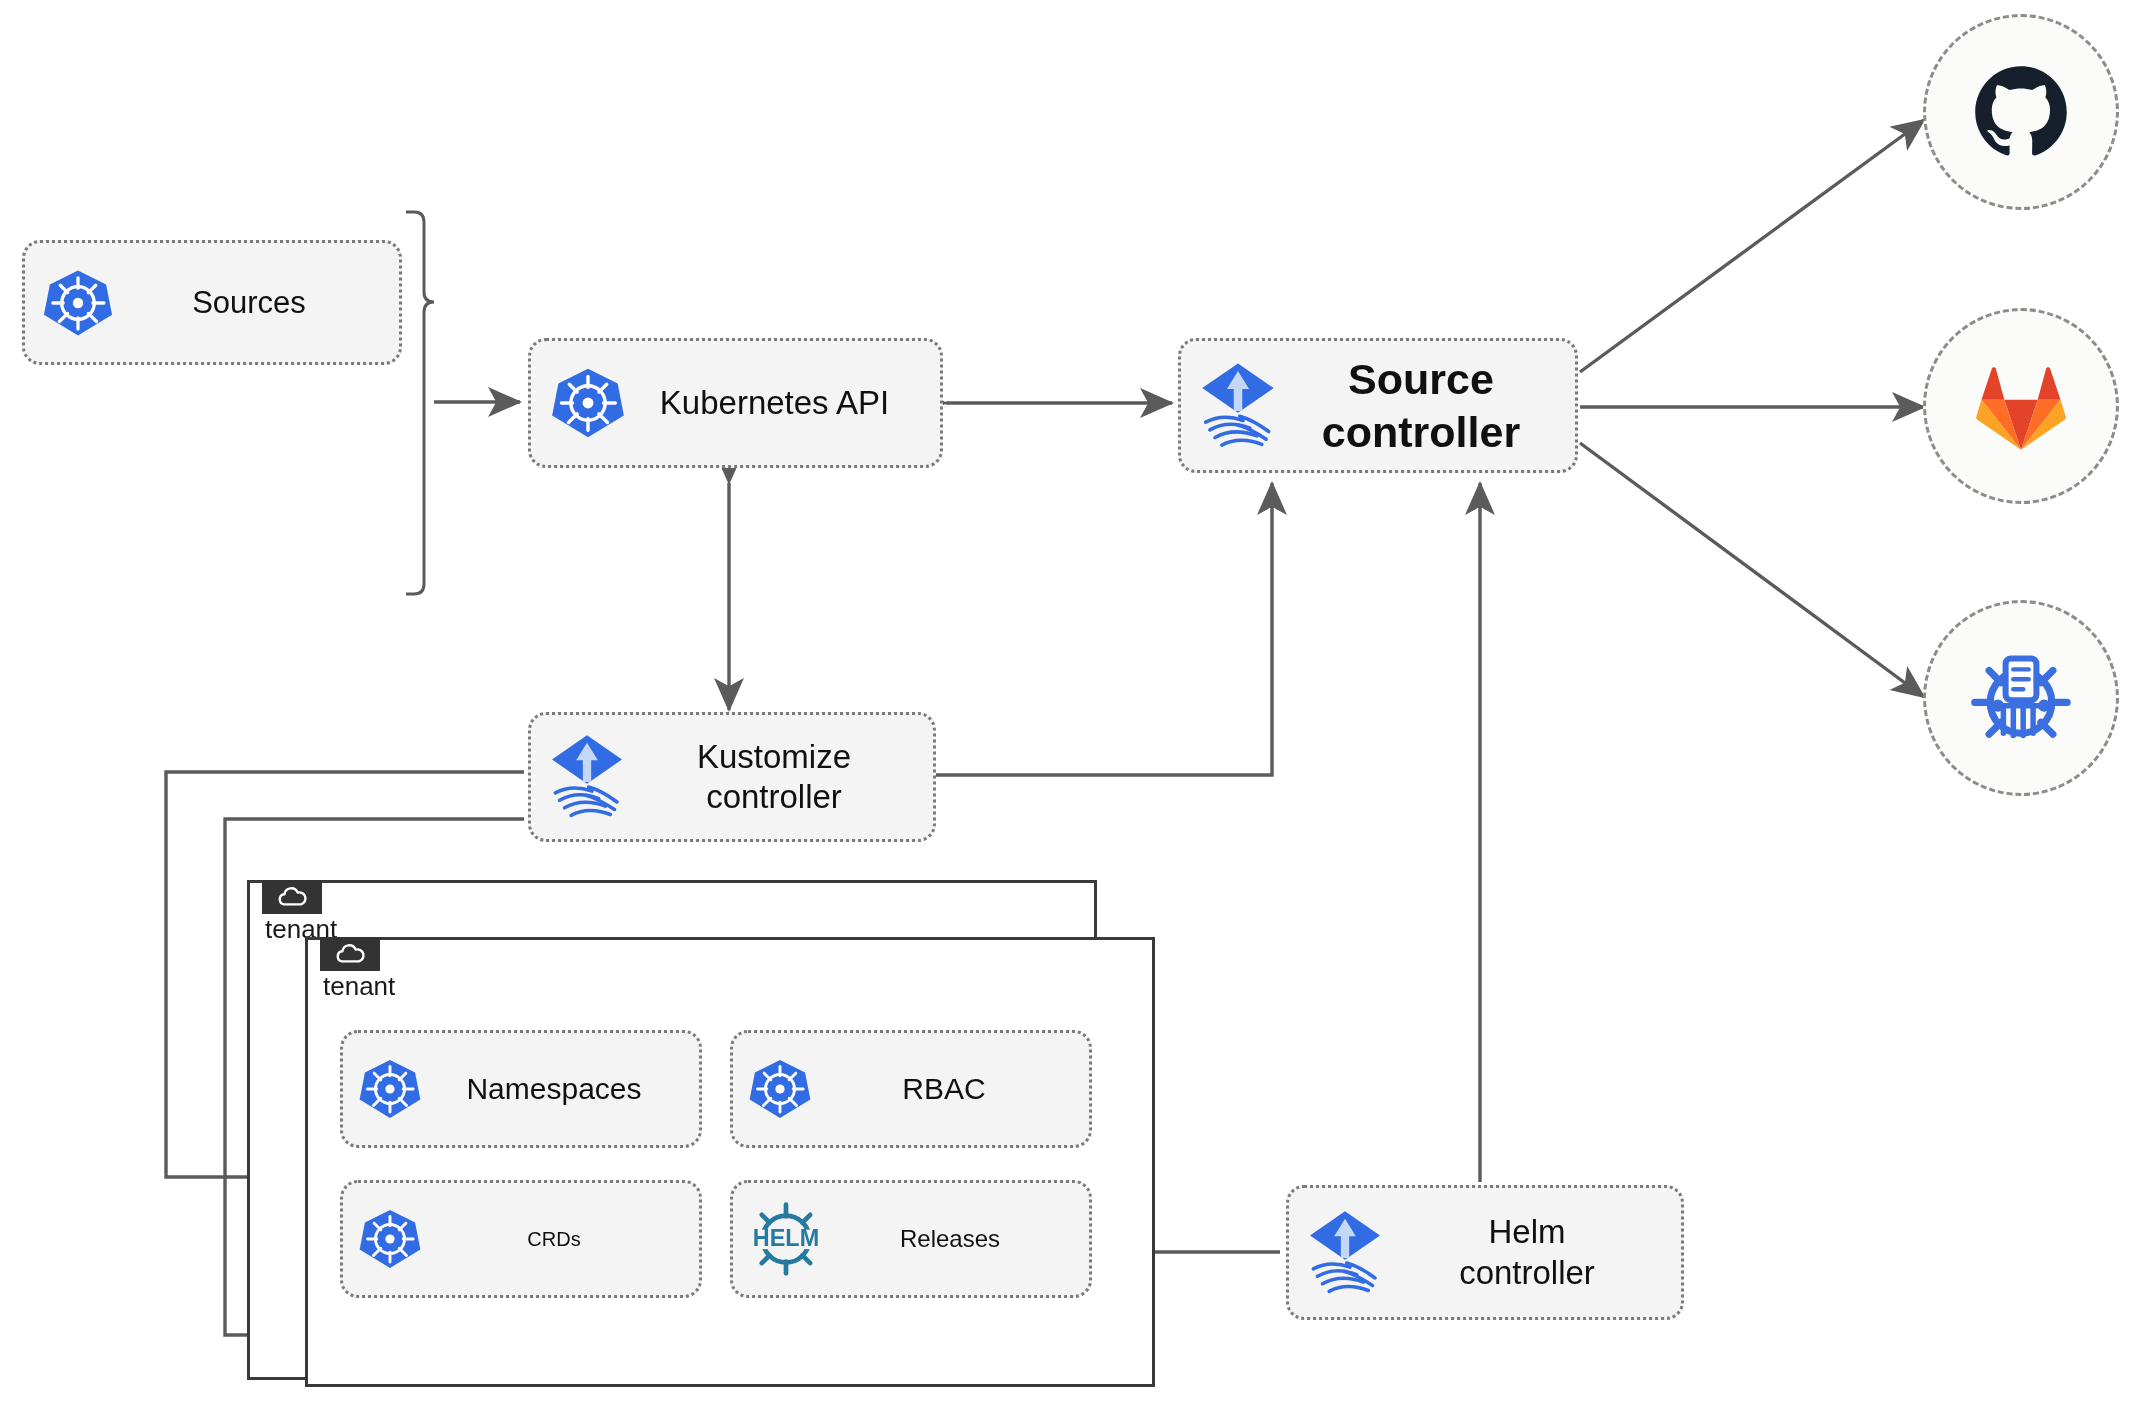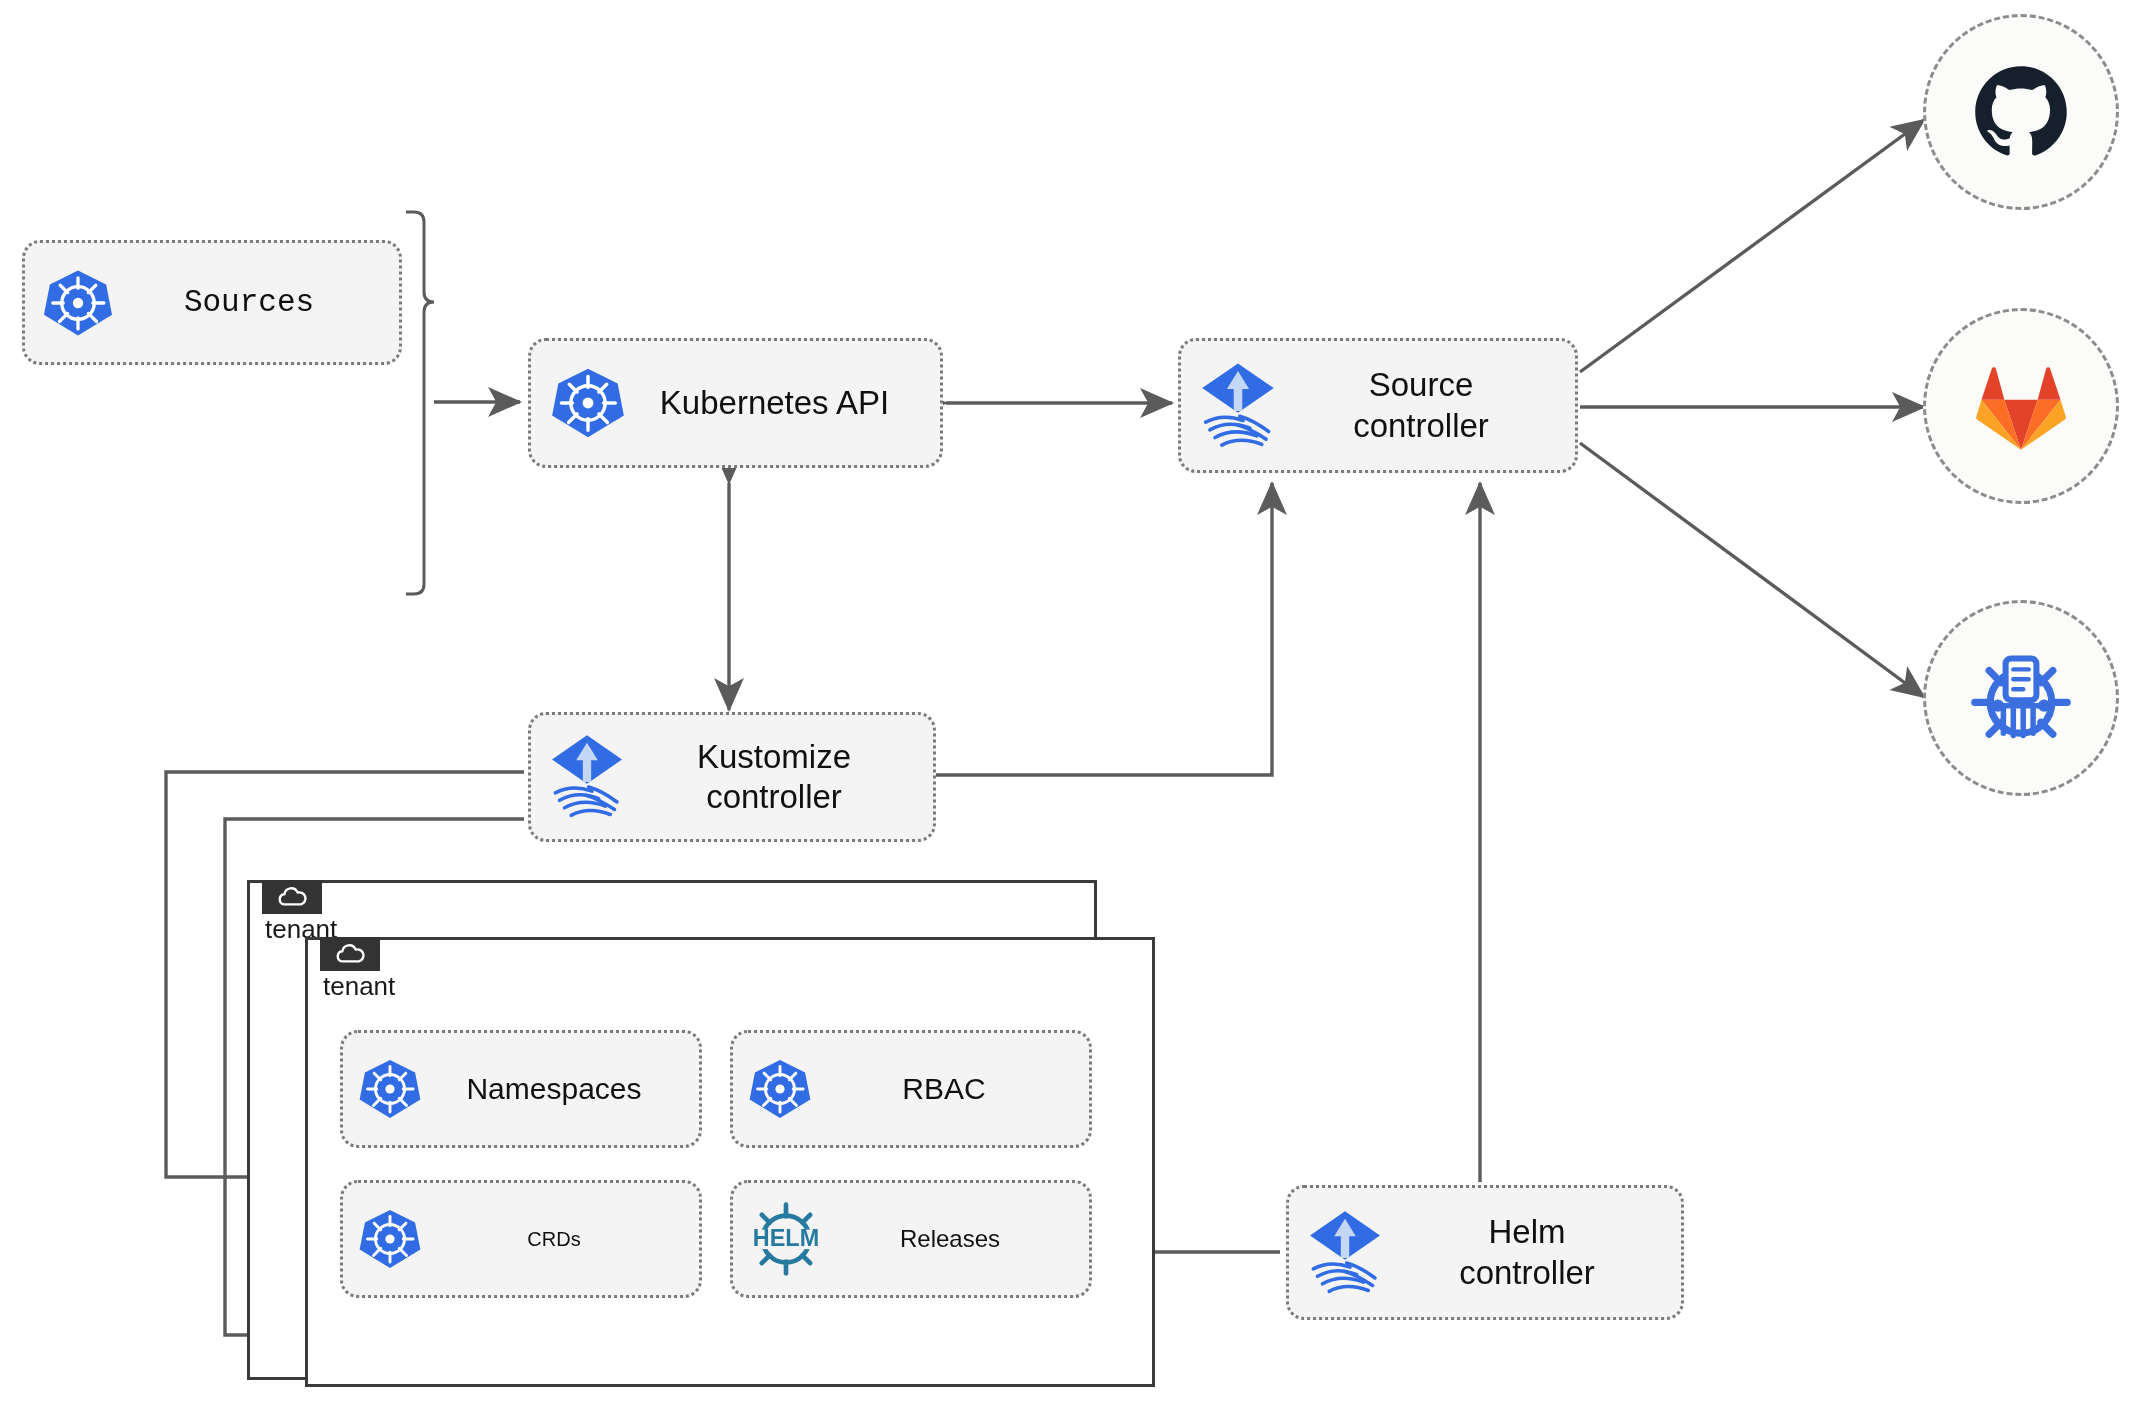--- a/index.html
+++ b/index.html
@@ -153,21 +153,21 @@
       <div class="tabicon">
         <svg width="34" height="34" viewBox="0 0 24 24" fill="none" stroke="#ffffff" stroke-width="1.7" stroke-linejoin="round">
           <path d="M6.2,17.2 A3.6,3.6 0 0 1 6.6,10.1 A4.9,4.9 0 0 1 16,8.9
                    A3.7,3.7 0 0 1 18.4,17.2 Z"></path>
         </svg>
       </div>
       <div class="tabtext">tenant</div>
     </div>
   </div>
 
-  <div class="node" style="left:22px; top:240px; width:380px; height:125px; padding:0 16px;font-family:Liberation Mono, monospace;">
+  <div class="node" style="left:22px; top:240px; width:380px; height:125px; padding:0 16px;">
     <div class="icon">
       <svg width="74" height="74" viewBox="0 0 100 100">
         <polygon points="50,6 88,25 96,66 50,94 4,66 12,25" fill="#326CE5"></polygon>
         <g stroke="#ffffff" stroke-width="4.4" fill="none" stroke-linecap="round">
           <circle cx="50" cy="50" r="22"></circle>
           <line x1="50" y1="16" x2="50" y2="30"></line>
           <line x1="50" y1="70" x2="50" y2="85"></line>
           <line x1="16" y1="50" x2="30" y2="50"></line>
           <line x1="70" y1="50" x2="85" y2="50"></line>
           <line x1="26" y1="26" x2="36" y2="36"></line>
@@ -211,21 +211,21 @@
         <g stroke="#326CE5" stroke-width="4.2" fill="none" stroke-linecap="round">
           <path d="M12,73 C27,65 42,66 56,71"></path>
           <path d="M17,82 C33,73 49,74 64,80"></path>
           <path d="M23,91 C39,82 56,83 72,89"></path>
           <path d="M31,100 C46,92 62,93 78,99"></path>
           <path d="M52,66 C63,69 74,75 86,84"></path>
           <path d="M49,76 C60,79 71,85 83,93"></path>
         </g>
       </svg>
     </div>
-    <div class="label" style="font-size:33px;">Source
+    <div class="label" style="font-size:43px;font-weight:bold;">Source
 controller</div>
   </div>
 
   <div class="node" style="left:528px; top:712px; width:408px; height:130px; padding:0 14px;">
     <div class="icon">
       <svg width="84" height="90" viewBox="0 0 100 108">
         <polygon points="50,4 92,33 50,62 8,33" fill="#326CE5"></polygon>
         <path d="M50,13 L63,34 L55,34 L55,60 L45,60 L45,34 L37,34 Z" fill="#C4D7F7"></path>
         <g stroke="#326CE5" stroke-width="4.2" fill="none" stroke-linecap="round">
           <path d="M12,73 C27,65 42,66 56,71"></path>

